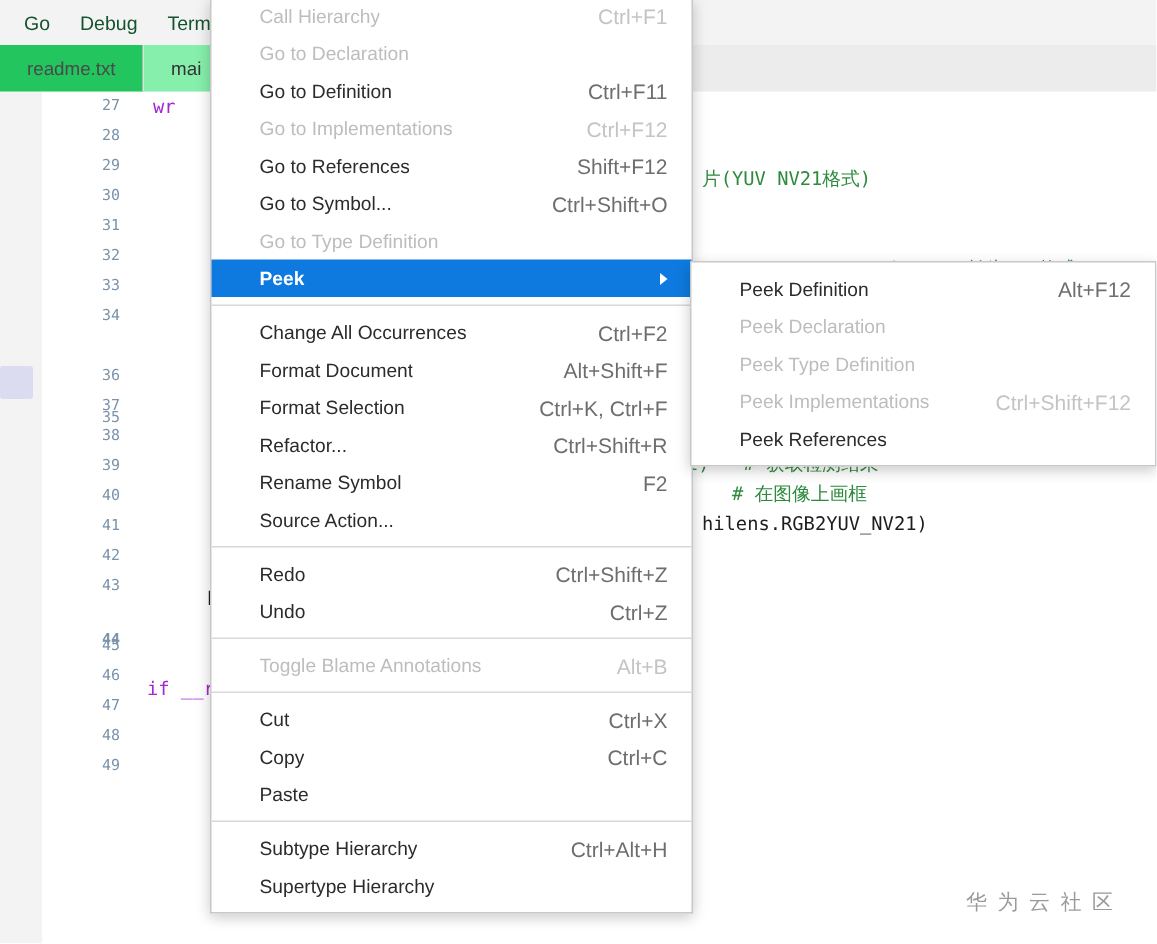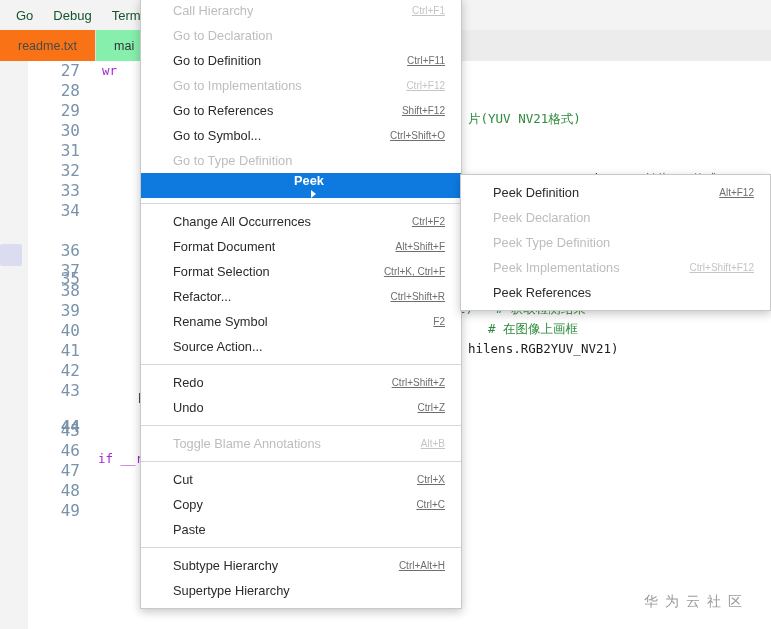--- a/index.html
+++ b/index.html
@@ -39,21 +39,21 @@
     width: 771px; height: 31px;
     background: #ececec;
     display: flex; align-items: stretch;
     z-index: 1;
   }
   .tab {
     display: flex; align-items: center;
     padding: 0 18px;
     font-size: 12.5px;
     color: #4a4a4a;
-    background: #f97316;
+    background: #22c55e;
     border-right: 1px solid #e0e0e0;
     white-space: nowrap;
   }
   .tab.active {
     background: #86efac;
     color: #333;
   }
 
   
   .editor {
@@ -77,21 +77,21 @@
     position: absolute; left: 28px; top: 0;
     width: 62px; height: 568px;
     background: #ffffff;
   }
   .lineno {
     position: absolute;
     right: 10px;
     width: 48px;
     text-align: right;
     font-family: "DejaVu Sans Mono", monospace;
-    font-size: 16px;
+    font-size: 10px;
     color: #7a93ab;
     line-height: 20px;
     height: 20px;
   }
   .code-area {
     position: absolute; left: 90px; top: 0;
     width: 681px; height: 568px;
     font-family: "DejaVu Sans Mono", monospace;
     font-size: 12.5px;
     line-height: 20px;
@@ -145,29 +145,27 @@
     padding: 0 16px 0 32px;
     font-size: 12.8px;
     color: #2b2b2b;
     white-space: nowrap;
     cursor: default;
   }
   .menu-row.disabled { color: #bdbdbd; }
   .menu-row.selected {
     background: #0e7ae0;
     color: #ffffff;
-    flex-direction: column;
   }
   .menu-row.selected .menu-label { font-weight: bold; }
   .menu-label { overflow: hidden; text-overflow: ellipsis; }
   .menu-accel {
     color: #6e6e6e;
-    font-size: 10px;
+    font-size: 14px;
     margin-left: 24px;
-    text-decoration: underline;
   }
   .menu-row.disabled .menu-accel { color: #c4c4c4; }
   .submenu-arrow {
     width: 0; height: 0;
     border-left: 5px solid currentColor;
     border-top: 4px solid transparent;
     border-bottom: 4px solid transparent;
     margin-left: 8px;
   }
   .menu-sep {

